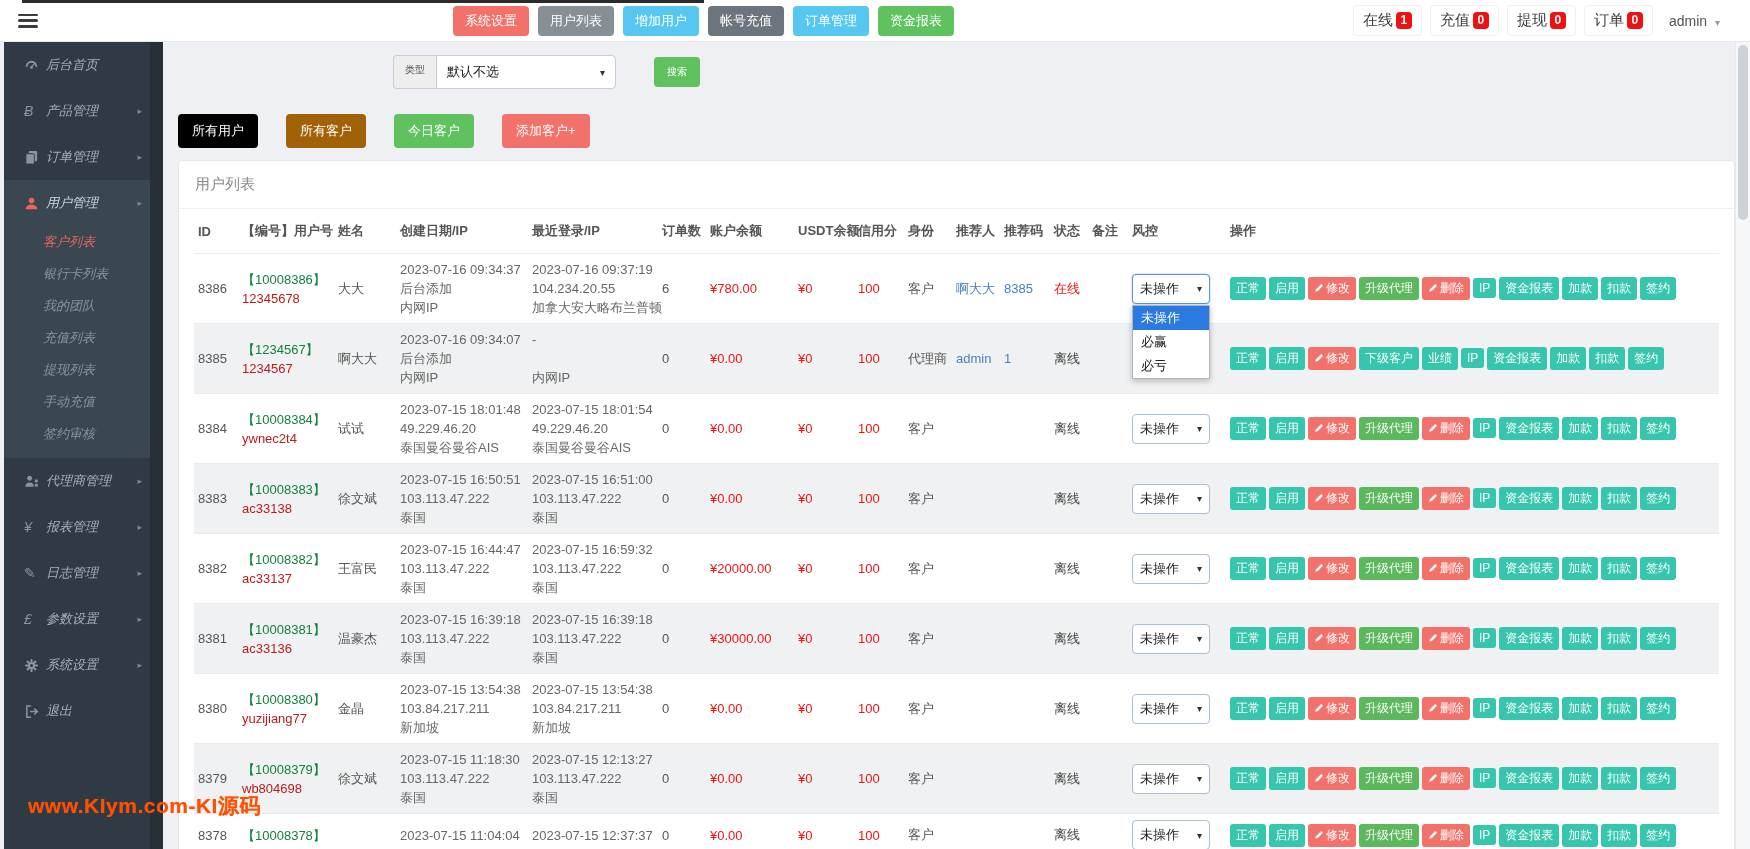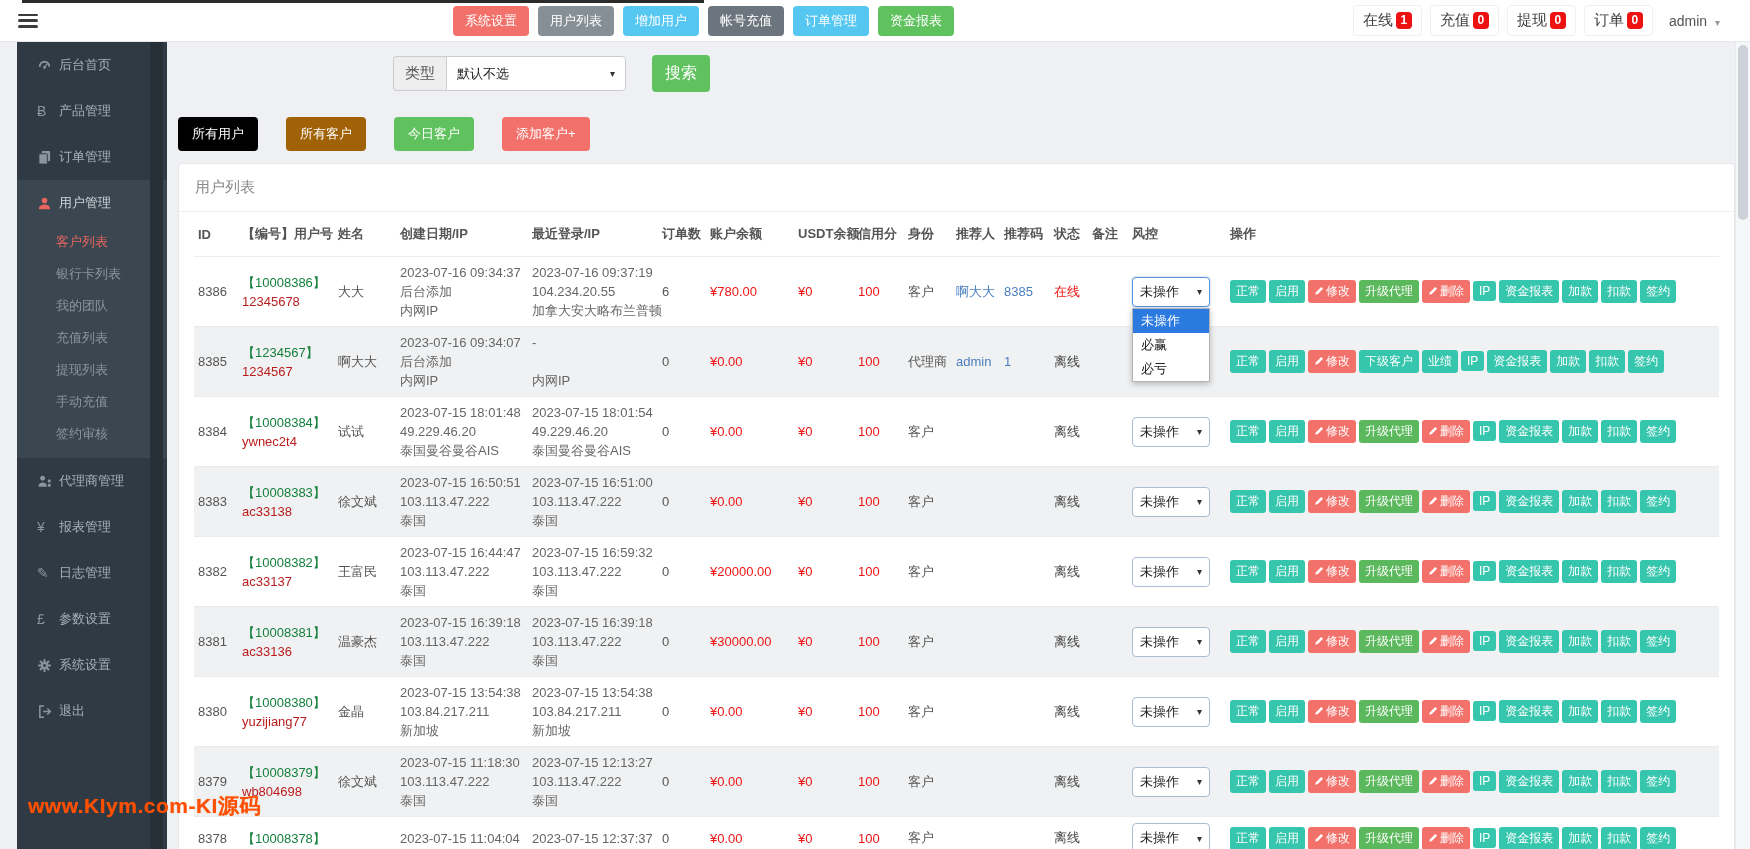--- a/index.html
+++ b/index.html
@@ -14,43 +14,43 @@
   .nav-btn { color:#fff; font-size:13px; padding:6px 12px; border-radius:4px; border:none; cursor:pointer; white-space:nowrap; }
   .nav-right { margin-left:auto; display:flex; align-items:center; gap:8px; padding-right:22px; }
   .stat { display:flex; align-items:center; border:1px solid #f0f0f0; border-radius:4px; padding:5px 9px; background:#fff; cursor:pointer; }
   .stat .lbl { font-size:15px; color:#3d3d3d; }
   .stat .badge { margin-left:3px; background:#ee1111; color:#fff; font-size:12px; font-weight:bold; min-width:16px; height:17px; line-height:17px; text-align:center; border-radius:4px; padding:0 3px; }
   .admin-menu { font-size:14px; color:#555; padding:5px 8px; cursor:pointer; }
   .admin-menu .caret { color:#999; font-size:10px; margin-left:4px; }
   .top-artifact { position:absolute; top:0; left:22px; width:682px; height:3px; background:#2b2b2b; z-index:40; }
 
   
-  .sidebar { position:absolute; top:42px; left:17px; bottom:0; width:150px; background:#2f3a44; z-index:20; }
+  .sidebar { position:absolute; top:42px; left:4px; bottom:0; width:150px; background:#2f3a44; z-index:20;font-style:italic; }
   .side-scroll { position:absolute; top:42px; left:150px; bottom:0; width:13px; background:#272f37; z-index:20; }
   .menu-item { display:flex; align-items:center; padding:14px 12px 14px 20px; color:#a6b0b9; font-size:13px; cursor:pointer; }
   .menu-item .mi { width:22px; color:#8b959d; font-size:14px; display:inline-flex; align-items:center; }
   .menu-item .mi svg { display:block; }
   .menu-item .caret { margin-left:auto; font-size:9px; color:#7d868f; }
   .menu-group.expanded { background:#3a4650; padding-bottom:8px; }
   .menu-group.expanded > .menu-item { color:#cfd6db; }
   .menu-group.expanded > .menu-item .mi { color:#e8655f; }
   .submenu-item { padding:7px 0 7px 39px; font-size:13px; color:#8b949c; cursor:pointer; }
   .submenu-item.active { color:#e8655f; }
 
   
   .main { margin-left:163px; padding:13px 15px 0 15px; position:relative; z-index:5; }
   .filter-bar { display:flex; align-items:center; margin-left:215px; }
   .input-group { display:flex; }
-  .ig-addon { background:#eee; border:1px solid #ccc; border-right:none; padding:7px 11px; font-size:15px; color:#555; border-radius:4px 0 0 4px; white-space:nowrap; }
+  .ig-addon { background:#eee; border:1px solid #ccc; border-right:none; padding:7px 11px; font-size:10px; color:#555; border-radius:4px 0 0 4px; white-space:nowrap; }
   .ig-select { width:180px; background:#fff; border:1px solid #ccc; border-radius:0 4px 4px 0; padding:7px 10px; font-size:13px; color:#222; display:flex; justify-content:space-between; align-items:center; cursor:pointer; }
   .ig-select .caret { font-size:10px; color:#333; }
   .ig-input { width:312px; border:1px solid #ccc; border-radius:0 4px 4px 0; padding:7px 10px; font-size:13px; color:#333; outline:none; }
   .ig-input::placeholder { color:#b8b8b8; }
   .gap22 { width:22px; }
-  .search-btn { margin-left:4px; background:#5fc25f; color:#fff; border:none; border-radius:4px; padding:8px 13px; font-size:16px; cursor:pointer; }
+  .search-btn { margin-left:16px; background:#5fc25f; color:#fff; border:none; border-radius:4px; padding:8px 13px; font-size:10px; cursor:pointer; }
 
   .quick-row { display:flex; gap:28px; margin:25px 0 12px 0; }
   .quick-btn { color:#fff; border:none; border-radius:4px; padding:8px 14px; font-size:13px; cursor:pointer; white-space:nowrap; }
 
   .panel { background:#fff; border:1px solid #e7e7e7; border-radius:4px; min-height:1200px; }
   .panel-head { padding:14px 16px; font-size:15px; color:#8a8a8a; border-bottom:1px solid #efefef; }
 
   table { width:calc(100% - 30px); margin:0 15px; border-collapse:collapse; table-layout:fixed; font-size:13px; color:#555; }
   th { text-align:left; font-weight:bold; color:#555; padding:13px 4px; white-space:nowrap; border-bottom:1px solid #eee; overflow:visible; }
   td { padding:6px 4px; vertical-align:middle; overflow:visible; }

